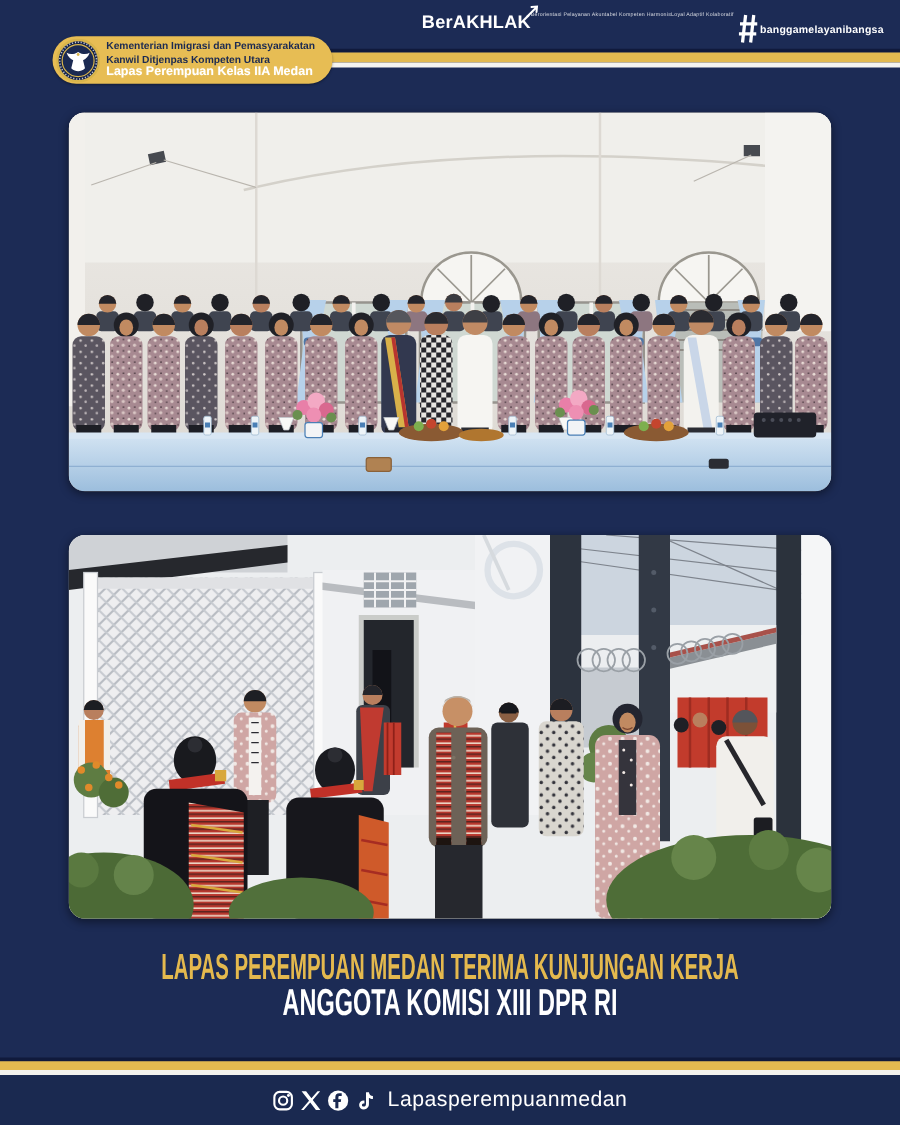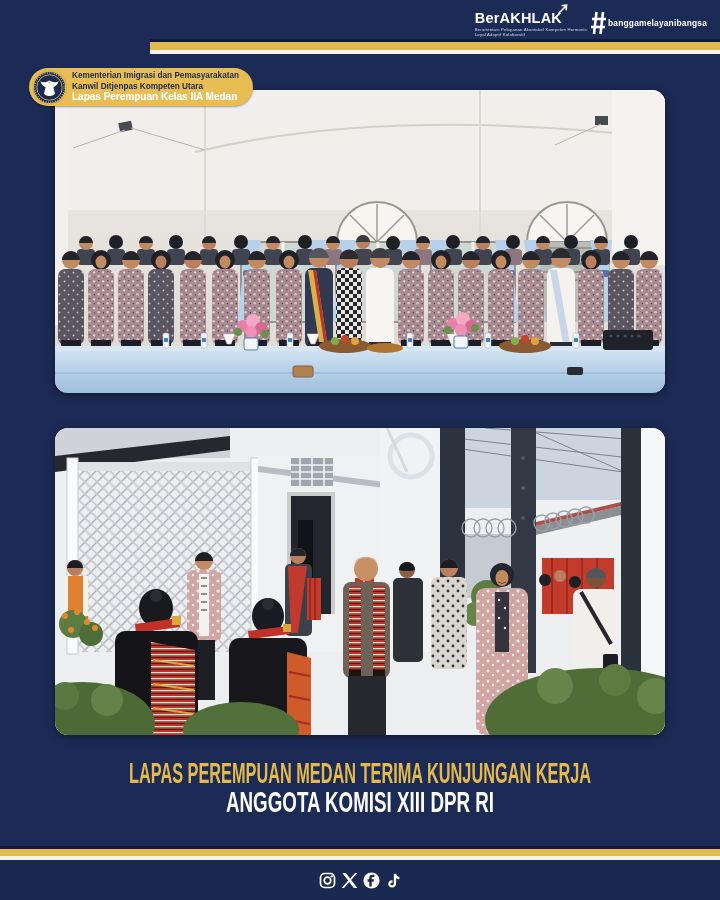--- a/index.html
+++ b/index.html
@@ -6,31 +6,31 @@
   body{width:720px;height:900px;overflow:hidden;background:#0d1330;
        font-family:"Liberation Sans", sans-serif;}
   .poster{position:relative;width:720px;height:900px;background:#1C2B55;overflow:hidden;}
 
   
   .hdr-divider{position:absolute;left:150px;right:0;top:39px;z-index:1;}
   .hdr-divider .shadow{height:3px;background:#101a3c;}
   .hdr-divider .gold{height:8px;background:#e3ba50;}
   .hdr-divider .white{height:4px;background:#f5f4f0;}
 
-  .agency-pill{position:absolute;left:29px;top:29px;width:224px;height:38px;
+  .agency-pill{position:absolute;left:42px;top:29px;width:224px;height:38px;
     background:#e7bd54;border-radius:20px;display:flex;align-items:center;z-index:2;
-    box-shadow:0 1px 2px rgba(0,0,0,.35);margin-top:39px;}
+    box-shadow:0 1px 2px rgba(0,0,0,.35);}
   .emblem{width:35px;height:35px;margin-left:3px;flex:0 0 auto;}
   .agency-text{margin-left:5px;display:flex;flex-direction:column;justify-content:center;}
   .agency-text .l1,.agency-text .l2{font-size:8.2px;font-weight:bold;color:#1b2a52;line-height:10.5px;white-space:nowrap;}
   .agency-text .l3{font-size:10px;font-weight:bold;color:#ffffff;line-height:10.5px;white-space:nowrap;
     text-shadow:0 0 1px rgba(255,255,255,.4);}
 
   .berakhlak{position:absolute;right:13px;top:9px;display:flex;align-items:flex-start;z-index:2;}
-  .ba-left{display:flex;flex-direction:column;align-items:flex-start;text-align:center;}
+  .ba-left{display:flex;flex-direction:row;align-items:flex-start;text-align:center;}
   .ba-title-wrap{position:relative;}
   .ba-title{font-size:14.5px;font-weight:bold;color:#fff;letter-spacing:.2px;line-height:15px;}
   .ba-arrow{position:absolute;top:-5px;right:-7px;}
   .ba-tag{font-size:4.2px;color:rgba(255,255,255,.8);line-height:5px;letter-spacing:.2px;white-space:nowrap;}
   .ba-hash{display:flex;align-items:center;margin-left:4px;margin-top:1px;}
   .ba-words{margin-left:2px;display:flex;}
   .ba-words span{font-size:8.4px;font-weight:bold;color:#fff;line-height:8.8px;letter-spacing:.2px;}
 
   
   .photo{position:absolute;left:55px;width:610px;border-radius:13px;overflow:hidden;
@@ -742,15 +742,16 @@
         <path d="M1.2 1 h3.4 l4 5.3 L13.2 1 h2 L9.6 7.6 15.4 15 h-3.4 L7.7 9.4 2.8 15 h-2 l6 -6.9 z" fill="#fff"></path>
       </svg>
       <svg width="17" height="17" viewBox="0 0 16 16">
         <circle cx="8" cy="8" r="7.6" fill="#fff"></circle>
         <path d="M9.1 4.6h1.6V2.5H8.8c-1.9 0-2.9 1.1-2.9 2.9v1.5H4.3v2.2h1.6v4.6h2.3V9.1h1.8l.3-2.2H8.2V5.5c0-.6.3-.9.9-.9z" fill="#1a2950"></path>
       </svg>
       <svg width="17" height="17" viewBox="0 0 16 16">
         <path d="M8.3 1.6h2.2c.2 1.7 1.2 2.8 3 3v2.2c-1.2 0-2.2-.4-3-1v4.8c0 2.4-1.6 4-3.8 4-2.1 0-3.6-1.5-3.6-3.4 0-2.1 1.8-3.6 4-3.3v2.3c-1-.3-1.9.3-1.9 1.1 0 .7.6 1.2 1.5 1.2.9 0 1.6-.7 1.6-2.2V1.6z" fill="#fff"></path>
       </svg>
     </div>
+    <span class="handle">Lapasperempuanmedan</span>
   </div>
 
 </div>
 
 </body></html>

